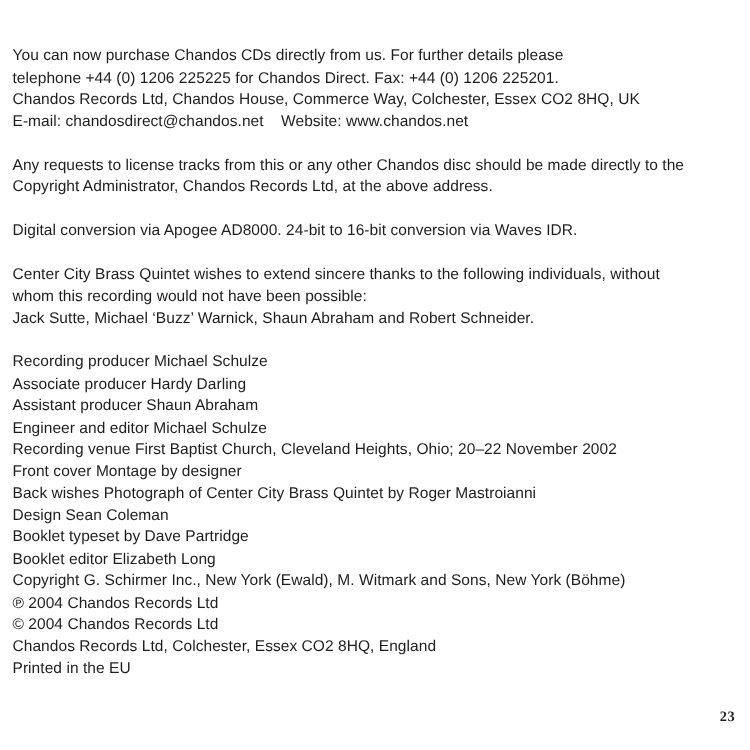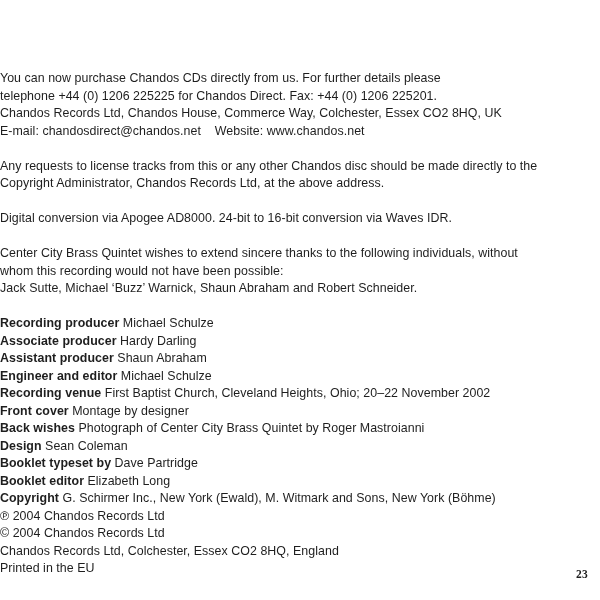--- a/index.html
+++ b/index.html
@@ -9,37 +9,36 @@
   body {
     width: 600px;
     height: 600px;
     background: #ffffff;
     position: relative;
     overflow: hidden;
     font-family: "Liberation Sans", "DejaVu Sans", sans-serif;
   }
   .content {
     position: absolute;
-    left: 0;
+    left: 10px;
     top: 36px;
     right: 6px;
     color: #1e1e1e;
     font-size: 12.4px;
     line-height: 17.5px;
     letter-spacing: 0.05px;
-    margin-top: 34px;
   }
   .para {
     margin-bottom: 17.5px;
   }
   .line {
     white-space: pre;
   }
   .credit-label {
-    font-weight: 700;
+    font-weight: 400;
   }
   .page-number {
     position: absolute;
     right: 12px;
     top: 568px;
     font-weight: 700;
     font-size: 11.5px;
     color: #1e1e1e;
     letter-spacing: 0.3px;
     font-family: Liberation Serif, serif;

